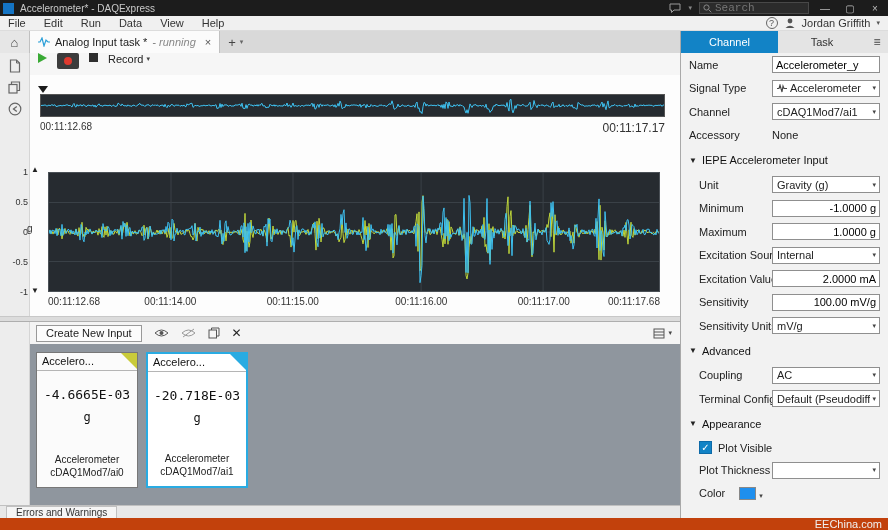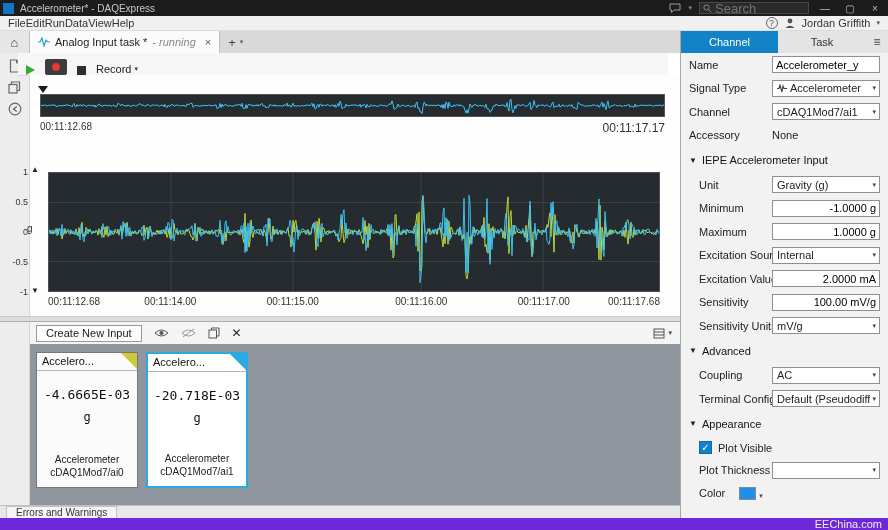--- a/index.html
+++ b/index.html
@@ -6,45 +6,45 @@
   html,body{width:888px;height:530px;overflow:hidden}
   body{font-family:"Liberation Sans",sans-serif;font-size:11px;color:#222}
   #app{position:relative;width:888px;height:530px;background:#fff;overflow:hidden}
 
   
   #titlebar{position:absolute;left:0;top:0;width:888px;height:16px;background:#1c1c1c;display:flex;align-items:center;color:#bbb}
   #app-icon{width:11px;height:11px;background:#1474c4;margin:0 6px 0 3px}
   #win-title{font-size:10px;color:#c8c8c8;white-space:nowrap}
   #tb-right{margin-left:auto;display:flex;align-items:center;gap:7px;padding-right:4px}
   #searchbox{width:110px;height:12px;background:#2b2b2b;border:1px solid #484848;display:flex;align-items:center;padding:0 3px;gap:3px}
-  #searchbox input{flex:1;background:transparent;border:none;outline:none;color:#999;font-size:13px;font-family:Liberation Sans, sans-serif;min-width:0}
+  #searchbox input{flex:1;background:transparent;border:none;outline:none;color:#999;font-size:11px;font-family:Liberation Mono, monospace;min-width:0}
   .wbtn{width:18px;text-align:center;font-size:10px;color:#bbb;cursor:default}
   .tb-caret{font-size:7px;color:#888}
 
   
-  #menubar{position:absolute;left:0;top:16px;width:888px;height:15px;background:#f0f0f0;border-bottom:1px solid #dcdcdc;display:flex;align-items:center;padding-left:8px;}
+  #menubar{position:absolute;left:0;top:16px;width:888px;height:15px;background:#f0f0f0;border-bottom:1px solid #dcdcdc;display:flex;align-items:center;padding-left:8px;gap:18px}
   .menu-item{font-size:11px;color:#333}
   #menu-right{margin-left:auto;display:flex;align-items:center;gap:6px;padding-right:8px}
   #help-icon{width:12px;height:12px;border:1px solid #666;border-radius:50%;font-size:9px;line-height:10px;text-align:center;color:#555}
   #user-name{font-size:11px;color:#333}
 
   
   #tabstrip{position:absolute;left:0;top:31px;width:680px;height:22px;background:#d9d9d9;display:flex;align-items:flex-end}
   #home-tab{width:30px;height:22px;background:#e6e6e6;border-right:1px solid #c0c0c0;display:flex;align-items:center;justify-content:center;font-size:13px;color:#444}
   #doc-tab{height:22px;background:#fbfbfb;border-right:1px solid #c0c0c0;display:flex;align-items:center;gap:5px;padding:0 8px}
   #doc-tab .status{font-style:italic;color:#888}
   #doc-tab .tab-close{color:#555;margin-left:4px;font-size:11px}
   #new-tab{margin-left:8px;font-size:13px;color:#444;height:22px;display:flex;align-items:center}
   #new-tab-caret{font-size:7px;color:#666;margin-left:4px;height:22px;display:flex;align-items:center}
 
   
   #left-strip{position:absolute;left:0;top:53px;width:30px;height:452px;background:#ededed;border-right:1px solid #d5d5d5;display:flex;flex-direction:column;align-items:center;padding-top:6px;gap:8px}
 
   
-  #gtoolbar{position:absolute;left:18px;top:53px;width:650px;height:23px;background:#f6f6f6;border-bottom:1px solid #d8d8d8;display:flex;align-items:flex-end;padding-left:8px;gap:10px}
+  #gtoolbar{position:absolute;left:30px;top:53px;width:650px;height:23px;background:#f6f6f6;border-bottom:1px solid #d8d8d8;display:flex;align-items:flex-start;padding-left:8px;gap:10px}
   #play-icon{width:0;height:0;border-left:9px solid #3aaa35;border-top:5px solid transparent;border-bottom:5px solid transparent}
   #rec-btn{width:22px;height:16px;background:#3c3c3c;border-radius:2px;display:flex;align-items:center;justify-content:center}
   #rec-dot{width:8px;height:8px;border-radius:50%;background:#e03a2f}
   #stop-icon{width:9px;height:9px;background:#2f2f2f}
   .dd-caret{font-size:7px;color:#444;margin-left:3px}
   #record-dd{display:flex;align-items:center}
   #graph-options{position:absolute;right:10px;top:0;height:22px;display:flex;align-items:center;color:#333}
 
   
   #graph-area{position:absolute;left:30px;top:75px;width:650px;height:241px;background:#fdfdfd}
@@ -76,21 +76,21 @@
   .card{position:absolute;top:8px;width:102px;height:136px;background:#fbfbfb;border:1px solid #777}
   .card-fold{position:absolute;top:0;right:0;width:0;height:0;border-top:16px solid #ccc;border-left:16px solid transparent}
   .card-title{height:18px;border-bottom:1px solid #b5b5b5;padding:2px 5px;font-size:11px;color:#111}
   .card-value{margin-top:16px;text-align:center;font-family:"DejaVu Sans Mono",monospace;font-size:13px;color:#111}
   .card-unit{margin-top:8px;text-align:center;font-family:"DejaVu Sans Mono",monospace;font-size:12px;color:#111}
   .card-foot{position:absolute;bottom:8px;left:0;width:100%;text-align:center;font-size:10px;color:#222;line-height:13px}
 
   
   #statusbar{position:absolute;left:0;top:505px;width:680px;height:13px;background:#e8e8e8;border-top:1px solid #c0c0c0}
   #errors-tab{display:inline-block;margin-left:6px;height:12px;padding:0 9px;background:#f5f5f5;border:1px solid #c0c0c0;border-bottom:none;font-size:10px;color:#333;line-height:12px}
-  #blackbar{position:absolute;left:0;top:518px;width:888px;height:12px;background:#6d28d9;display:flex;align-items:center;justify-content:flex-end;padding-right:6px}
+  #blackbar{position:absolute;left:0;top:518px;width:888px;height:12px;background:#c2410c;display:flex;align-items:center;justify-content:flex-end;padding-right:6px}
   #watermark{color:#f0f0f0;font-size:11px}
 
   
   #rpanel{position:absolute;left:680px;top:31px;width:208px;height:487px;background:#f2f2f2;border-left:1px solid #a9a9a9;overflow:hidden}
   #rtabs{height:22px;background:#e4e4e4;display:flex;align-items:stretch}
   #tab-channel{width:97px;background:#1283c6;color:#fff;display:flex;align-items:center;justify-content:center;font-size:11px}
   #tab-task{width:88px;color:#333;display:flex;align-items:center;justify-content:center;font-size:11px}
   #rtab-menu{margin-left:auto;width:22px;display:flex;align-items:center;justify-content:center;color:#444;font-size:12px}
   #rbody{height:465px;overflow:hidden}
   .prow{display:flex;align-items:center;height:23.5px;padding:0 8px}

